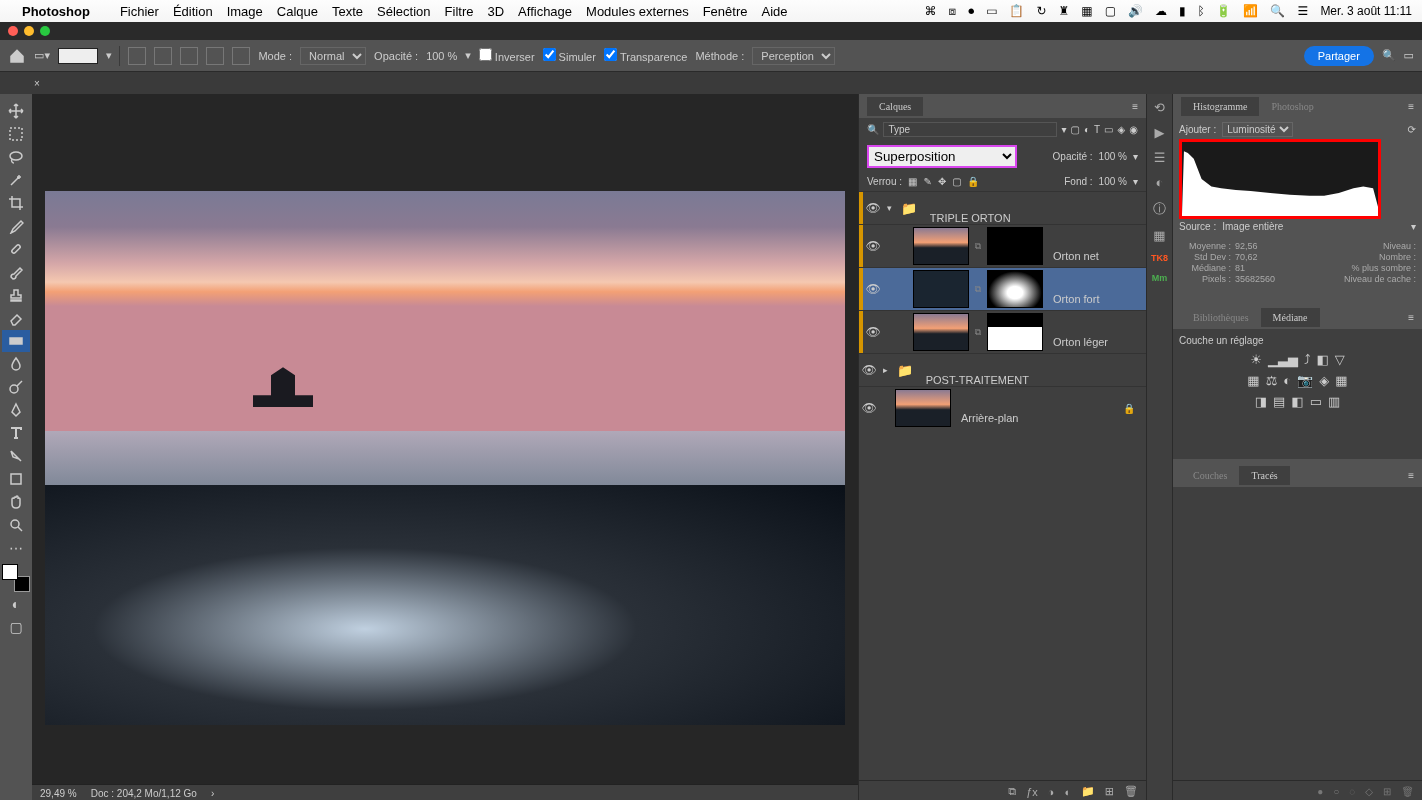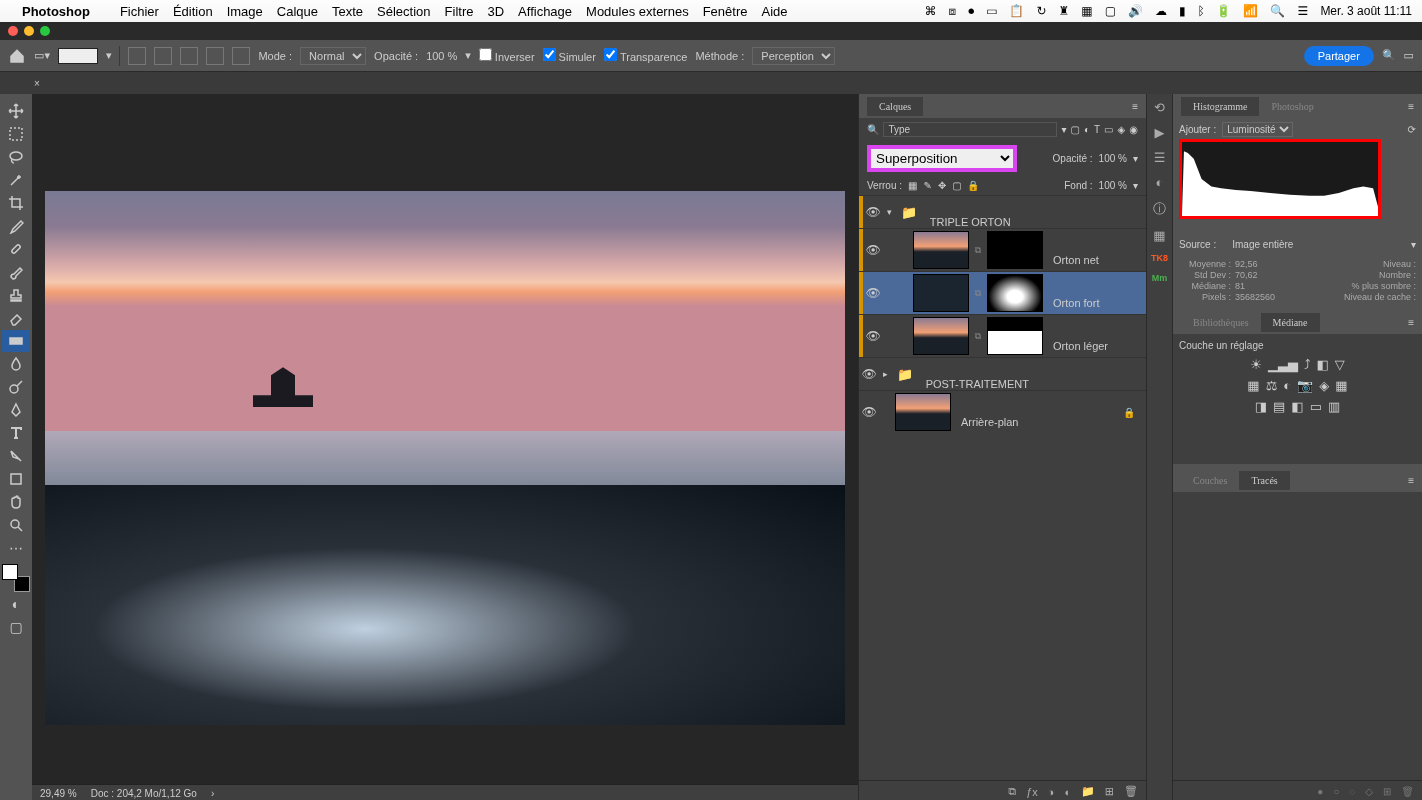--- a/index.html
+++ b/index.html
@@ -52,21 +52,21 @@
 .r2 { width:250px; background:#535353; border-left:1px solid #2a2a2a; display:flex; flex-direction:column; }
 .panel-tab { height:24px; background:#535353; display:flex; align-items:center; padding:0 8px; font-size:10px; }
 .panel-tab .tab { padding:4px 12px; color:#888;font-family:Liberation Serif, serif; }
 .panel-tab .tab.act { background:#3f3f3f; color:#ccc; }
 .panel-body { background:#3f3f3f; flex:0 0 auto; }
 
 .layer-ctrl { padding:4px 8px; display:flex; align-items:center; gap:4px; font-size:10px; }
 .layer-ctrl input,.layer-ctrl select { background:#3f3f3f; color:#ccc; border:none; font-size:10px; }
 .layer-ctrl .search { flex:1; border:1px solid #555; padding:1px 4px; }
 .layer-row2 { padding:4px 8px; display:flex; align-items:center; gap:6px; font-size:10px; }
-.layer-row2 select { border:4px solid #d946ef; padding:1px; }
+.layer-row2 select { border:2px solid #d946ef; padding:1px; }
 .layer-row2 .opc { margin-left:auto; }
 .layers { flex:1; overflow:auto; background:#3f3f3f; }
 .layer { display:flex; align-items:center; min-height:42px; border-top:1px solid #333; }
 .layer.group { min-height:24px; }
 .layer.sel { background:#4b6a99; }
 .layer .vis { width:20px; text-align:center; font-size:12px; }
 .layer .bar { width:4px; background:#d69500; align-self:stretch; }
 .layer .thumb { width:56px; height:38px; margin:2px 4px; background:linear-gradient(#8a7a92 0%,#f3a075 40%,#1a2028 55%); border:1px solid #000; }
 .layer .thumb.dark { background:#1a2530; }
 .layer .mask { width:56px; height:38px; margin:2px 4px; background:#000; border:1px solid #000; position:relative; }
@@ -417,21 +417,21 @@
         <span style="margin-left:auto;cursor:pointer">⟳</span>
       </div>
       <div style="position:relative">
         <div class="hist-chart">
           <svg viewBox="0 0 200 80" preserveAspectRatio="none">
             <path d="M0,78 L2,10 L6,12 L12,18 L20,40 L30,48 L40,50 L55,52 L70,53 L90,55 L110,57 L130,58 L145,58 L160,55 L175,50 L185,48 L195,50 L200,70 L200,80 L0,80 Z" fill="#fff"></path>
           </svg>
         </div>
 
       </div>
-      <div style="display:flex;gap:16px;margin-top:20px">
+      <div style="display:flex;gap:6px;margin-top:2px">
         <span>Source :</span>
         <span>Image entière</span>
         <span style="margin-left:auto">▾</span>
       </div>
       <div class="hist-stats">
         <div class="col">
           <div class="row">
               <span>Moyenne :</span>
               <span>92,56</span>
             </div>
@@ -450,21 +450,21 @@
         </div>
         <div class="col" style="text-align:right">
           <div>Niveau :</div>
           <div>Nombre :</div>
           <div>% plus sombre :</div>
           <div>Niveau de cache :</div>
         </div>
       </div>
     </div>
 
-    <div class="panel-tab" style="margin-top:4px">
+    <div class="panel-tab" style="margin-top:17px">
       <span class="tab">Bibliothèques</span>
       <span class="tab act">Médiane</span>
       <span style="margin-left:auto">≡</span>
     </div>
     <div class="adj-body" style="min-height:130px">
       <div>Couche un réglage</div>
       <div class="adj-icons">
         <span>☀</span>
         <span>▁▃▅</span>
         <span>⤴</span>

